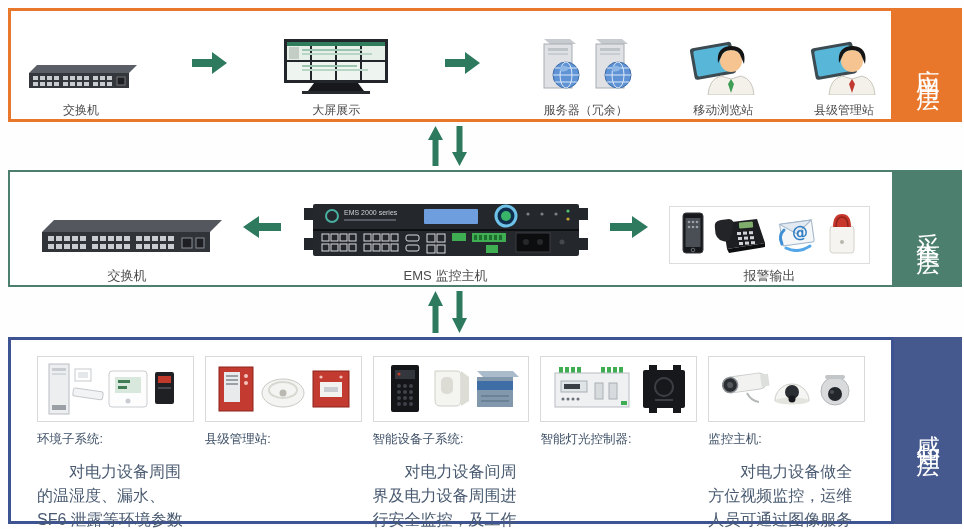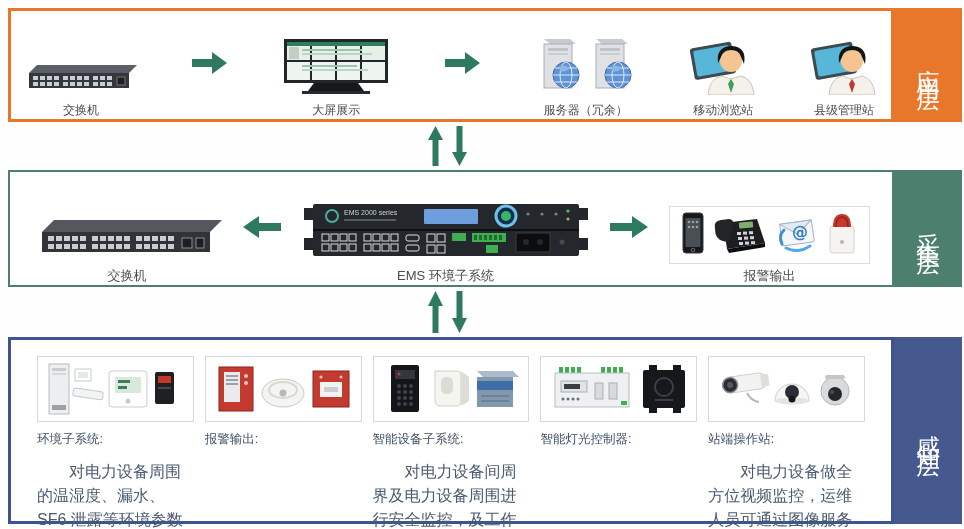--- a/index.html
+++ b/index.html
@@ -315,21 +315,21 @@
                 <rect x="194" y="33" width="3" height="5"></rect>
                 <rect x="199" y="33" width="3" height="5"></rect>
               </g>
             <rect x="186" y="43" width="12" height="8" fill="#3fae53"></rect>
             <rect x="216" y="31" width="34" height="19" fill="#0c0d0e" stroke="#3a3d42" stroke-width="1"></rect>
             <circle cx="226" cy="40" r="3" fill="#26282c"></circle>
               <circle cx="240" cy="40" r="3" fill="#26282c"></circle>
             <circle cx="262" cy="40" r="2.5" fill="#45494f"></circle>
           </svg>
         </span>
-        <span class="cap">EMS 环境子系统</span>
+        <span class="cap">EMS 监控主机</span>
       </div>
 
       <span class="harrow">
         <svg width="40" height="28" viewBox="0 0 40 28">
             <polygon points="0,10 22,10 22,3 38,14 22,25 22,18 0,18" fill="#2e7a5f"></polygon>
           </svg>
       </span>
 
       <div class="node">
         <div class="alarm-box">
@@ -449,21 +449,21 @@
             <ellipse cx="70" cy="32" rx="21" ry="14" fill="#f4f4f2" stroke="#c9c9c4" stroke-width="1"></ellipse>
             <ellipse cx="70" cy="29" rx="14" ry="8" fill="none" stroke="#d8d8d2" stroke-width="2"></ellipse>
             <circle cx="70" cy="32" r="3.5" fill="#b9b9b2"></circle>
             <rect x="100" y="10" width="36" height="36" fill="#c23a30" stroke="#8e241c" stroke-width="1"></rect>
             <circle cx="108" cy="16" r="1.6" fill="#f2c3bd"></circle>
               <circle cx="128" cy="16" r="1.6" fill="#f2c3bd"></circle>
             <rect x="107" y="21" width="22" height="15" fill="#f2f2f0"></rect>
             <rect x="111" y="26" width="14" height="5" fill="#c9cdd1"></rect>
           </svg>
         </div>
-        <div class="card-title">报警输出:</div>
+        <div class="card-title">县级管理站:</div>
       </div>
 
       <div class="card">
         <div class="card-img">
           <svg width="140" height="56" viewBox="0 0 140 56">
             <rect x="10" y="4" width="28" height="47" rx="2" fill="#141519"></rect>
             <rect x="14" y="9" width="20" height="9" fill="#33363c"></rect>
             <circle cx="18" cy="13" r="1.6" fill="#c0392b"></circle>
             <g fill="#3e424a">
               <circle cx="18" cy="25" r="2"></circle>
@@ -543,21 +543,21 @@
             <path d="M58 40 a17 17 0 0 1 34 0 Z" fill="#f5f5f3" stroke="#ccccc6" stroke-width="1"></path>
             <ellipse cx="75" cy="40" rx="17" ry="3.5" fill="#e4e4df"></ellipse>
             <circle cx="75" cy="31" r="7" fill="#2a2d31"></circle>
             <circle cx="75" cy="38" r="3.5" fill="#17181b"></circle>
             <circle cx="118" cy="30" r="14" fill="#d8dadc" stroke="#b5b8bb" stroke-width="1"></circle>
             <circle cx="118" cy="33" r="7" fill="#23262a"></circle>
             <circle cx="115" cy="31" r="2" fill="#4a4e54"></circle>
             <rect x="108" y="14" width="20" height="4" rx="2" fill="#c3c6c9"></rect>
           </svg>
         </div>
-        <div class="card-title">站端操作站:</div>
+        <div class="card-title">监控主机:</div>
         <div class="card-desc">对电力设备做全方位视频监控，运维人员可通过图像服务器或者工作站进行电力设备的远程监视。</div>
       </div>
 
     </div>
   </div>
   <div class="band-tag">
     <span>感知层</span>
   </div>
 </div>
 

